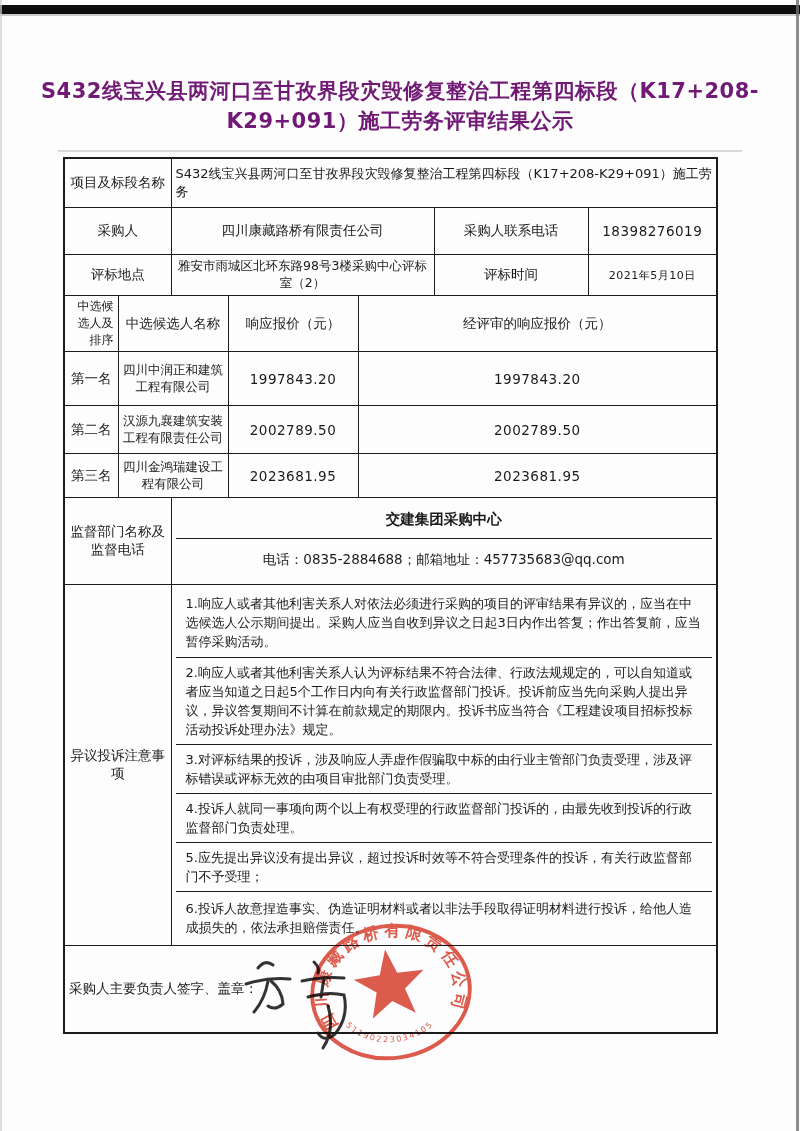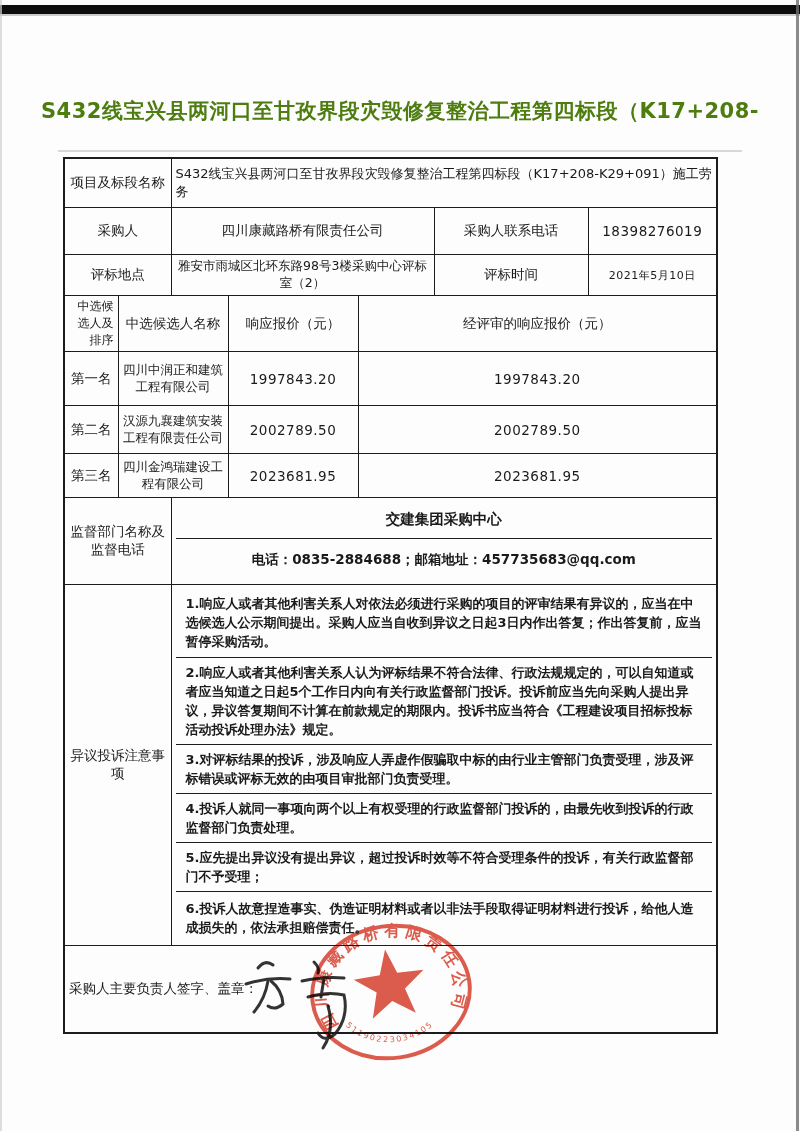--- a/index.html
+++ b/index.html
@@ -10,23 +10,23 @@
     overflow:hidden;
     font-family:"DejaVu Sans","Liberation Sans",sans-serif;
     color:#1a1a1a;
   }
   .top-bar{position:absolute;top:5px;left:0;width:800px;height:9px;background:#0d0d0d;}
   .top-bar-shadow{position:absolute;top:14px;left:0;width:800px;height:2px;background:#9a9a9a;opacity:.5;}
   .right-edge{position:absolute;top:0;right:1px;width:3px;height:1131px;background:#6f6f6f;opacity:.8;}
   .left-edge{position:absolute;top:0;left:0;width:2px;height:1131px;background:#cfcfcf;opacity:.7;}
 
   .title{
-    position:absolute;top:96px;left:40px;width:720px;
+    position:absolute;top:76px;left:40px;width:720px;
     text-align:center;font-size:21px;font-weight:700;line-height:30px;
-    color:#4d7c0f;letter-spacing:.5px;
+    color:#701a75;letter-spacing:.5px;
   }
   .faint-line{position:absolute;top:150px;left:58px;width:684px;height:2px;background:#b9b9b9;opacity:.55;}
 
   table.notice{
     position:absolute;top:157px;left:63px;width:653px;
     border-collapse:collapse;table-layout:fixed;
     border:2px solid #1c1c1c;
     font-size:13.5px;
   }
   table.notice td{
@@ -38,21 +38,20 @@
   td.lbl{text-align:center;font-size:13.5px;}
   td.lbl-sm{text-align:right;font-size:12px;padding:2px 2px;margin-left:36px;}
   td.val{text-align:center;}
   td.val-left{text-align:left;padding-left:7px;padding-right:6px;border-radius:23px;}
   td.num{text-align:center;letter-spacing:.5px;}
   td.stack{padding:0;vertical-align:top;}
   .sub{
     display:flex;align-items:center;box-sizing:border-box;
     border-top:1px solid #1c1c1c;
     padding:5px 10px;
-    font-weight:bold;
   }
   .sub:first-child{border-top:none;}
   .sub.center{justify-content:center;text-align:center;}
   .note{font-size:13px;line-height:19px;text-align:left;}
   td.sig-cell{padding-left:6px;font-size:13.5px;}
 
   .overlay{position:absolute;pointer-events:none;}
   .stamp-svg{mix-blend-mode:multiply;transform:rotate(-8deg);}
 </style>
 </head>
@@ -60,20 +59,21 @@
 
 <div class="page">
 
   <div class="top-bar"></div>
   <div class="top-bar-shadow"></div>
   <div class="right-edge"></div>
   <div class="left-edge"></div>
 
   <div class="title">
     <div>S432线宝兴县两河口至甘孜界段灾毁修复整治工程第四标段（K17+208-</div>
+    <div>K29+091）施工劳务评审结果公示</div>
   </div>
 
   <div class="faint-line"></div>
 
   <table class="notice">
     <colgroup>
       <col style="width:54px">
         <col style="width:53px">
         <col style="width:57px">
       <col style="width:130px">

